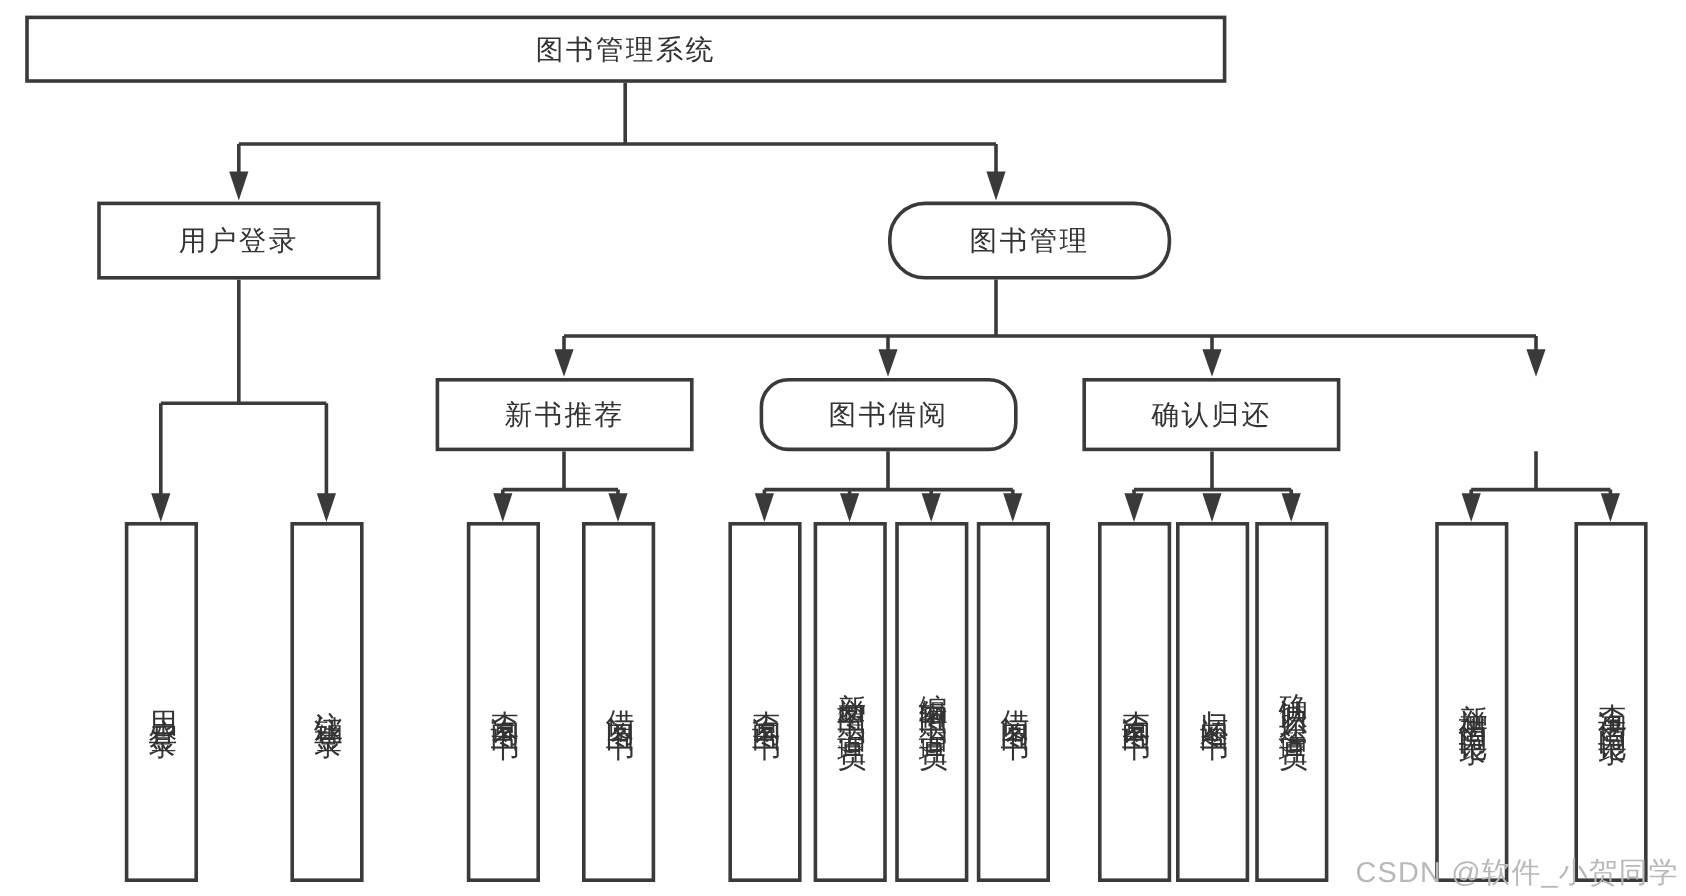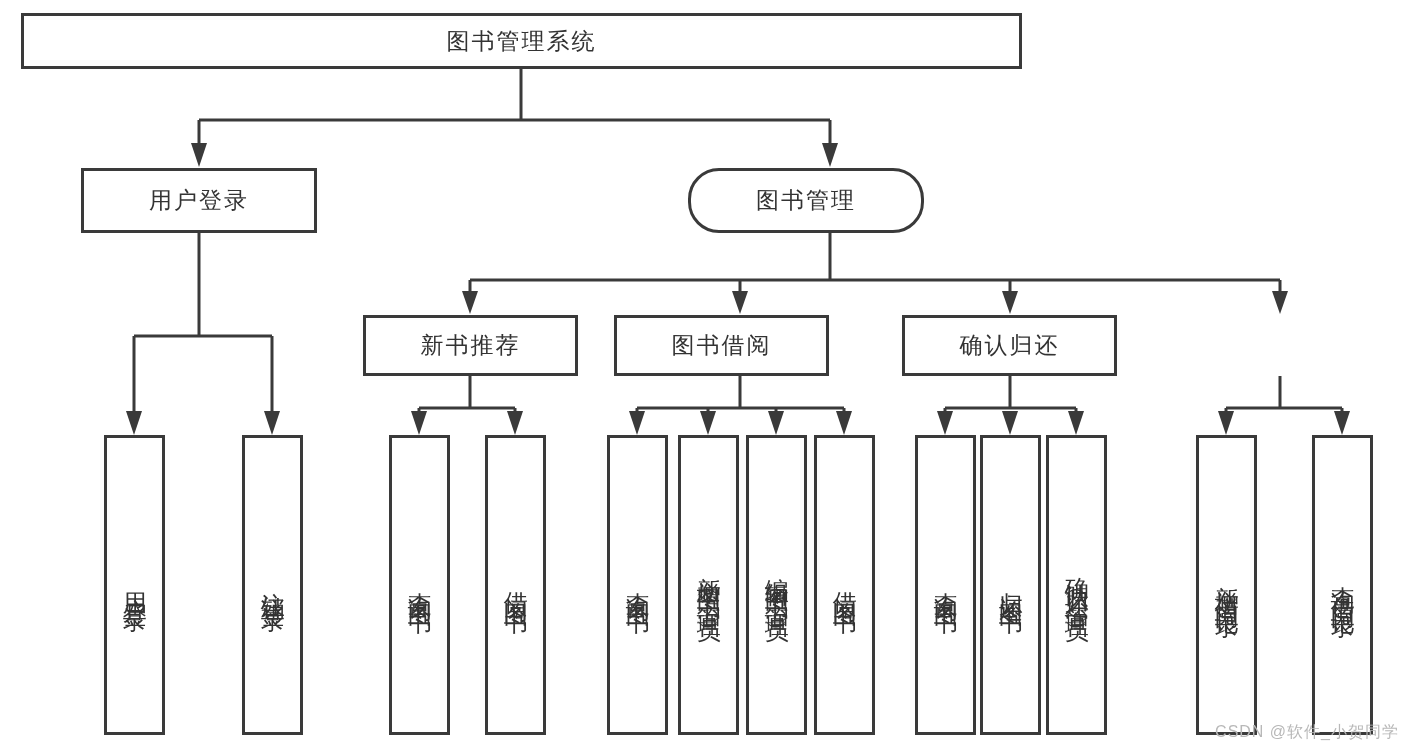--- a/index.html
+++ b/index.html
@@ -43,39 +43,39 @@
   .vbox {
     writing-mode: vertical-rl;
     font-size: 24px;
     letter-spacing: 6px;
     line-height: 1.1;
     padding: 8px 0;
   }
   
   .n-root { left: 21px;  top: 13px;  width: 1001px; height: 56px; }
   .n-l2a  { left: 81px;  top: 168px; width: 236px;  height: 65px; }
-  .n-l2b  { left: 688px; top: 168px; width: 236px;  height: 65px; border-radius: 31px; }
+  .n-l2b  { left: 740px; top: 168px; width: 236px;  height: 65px; border-radius: 31px; }
   .n-l3   { top: 315px; width: 215px; height: 61px; font-family: Liberation Mono, monospace; }
   .n-l3-0 { left: 363px; }
-  .n-l3-1 { left: 614px; }
+  .n-l3-1 { left: 633px; border-radius: 24px; }
   .n-l3-2 { left: 902px; }
   .n-l3-3 { left: 1173px; }
   .leaf   { top: 435px; width: 61px; height: 300px; }
   .lf-a0 { left: 104px; }  .lf-a1 { left: 242px; }
   .lf-b0 { left: 389px; }  .lf-b1 { left: 485px; }
   .lf-c0 { left: 607px; }  .lf-c1 { left: 678px; }
   .lf-c2 { left: 746px; }  .lf-c3 { left: 814px; }
   .lf-d0 { left: 915px; }  .lf-d1 { left: 980px; }
   .lf-d2 { left: 1046px; }
   .lf-e0 { left: 1196px; } .lf-e1 { left: 1312px; }
   .watermark {
     position: absolute;
     right: 6px;
     bottom: 4px;
-    font-size: 16px;
+    font-size: 24px;
     letter-spacing: 1px;
     color: var(--watermark);
     z-index: 5;
     white-space: nowrap;
   }
 </style>
 </head>
 <body>
 
 <div class="stage">

